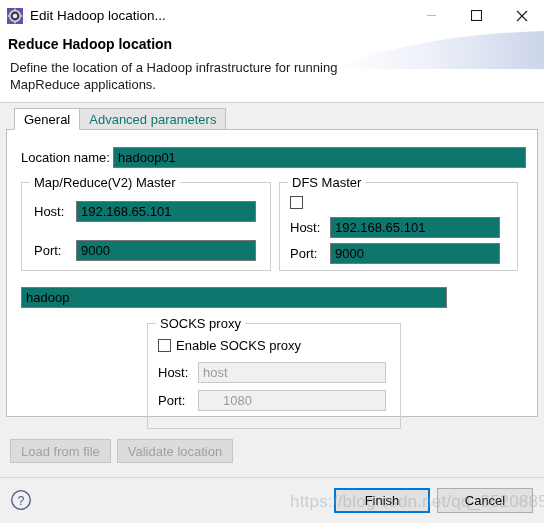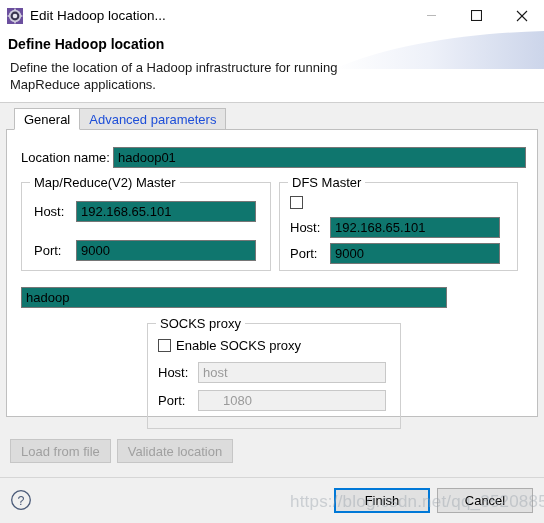--- a/index.html
+++ b/index.html
@@ -113,21 +113,21 @@
   }
   .tab {
     height: 22px;
     padding: 0 9px;
     display: flex;
     align-items: center;
     font-size: 13px;
     border: 1px solid #bfbfbf;
     box-sizing: border-box;
     background: #e4e4e4;
-    color: #1d4ed8;
+    color: #0f766e;
   }
   .tab.active {
     background: #ffffff;
     border-bottom-color: #ffffff;
     color: #000;
     position: relative;
     z-index: 2;
   }
   .tab + .tab { margin-left: -1px; }
 
@@ -334,21 +334,21 @@
   <svg class="swoosh" viewBox="0 0 210 46" preserveAspectRatio="none">
     <defs>
       <linearGradient id="swg" x1="0" y1="0" x2="1" y2="0">
         <stop offset="0%" stop-color="#ffffff"></stop>
         <stop offset="45%" stop-color="#eef1f9"></stop>
         <stop offset="100%" stop-color="#ccd5ea"></stop>
       </linearGradient>
     </defs>
     <path d="M0,42 C60,16 140,6 210,4 L210,42 Z" fill="url(#swg)"></path>
   </svg>
-  <div class="header-title">Define Hadoop location</div>
+  <div class="header-title">Reduce Hadoop location</div>
   <div class="header-desc">Define the location of a Hadoop infrastructure for running
 MapReduce applications.</div>
 </div>
 
 <div class="dialog-body">
 
   <div class="tabstrip">
     <div class="tab active">
       <span>General</span>
     </div>

